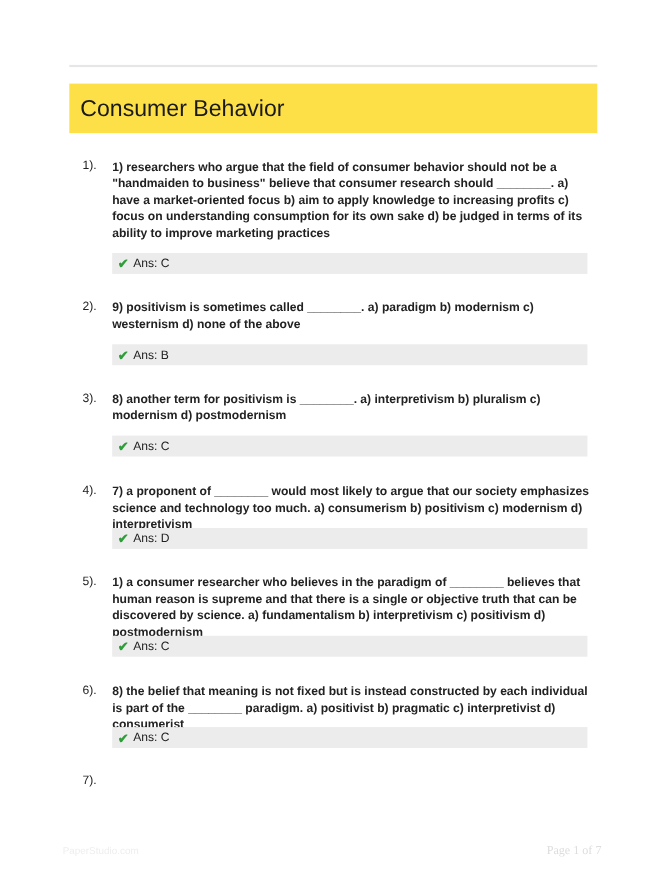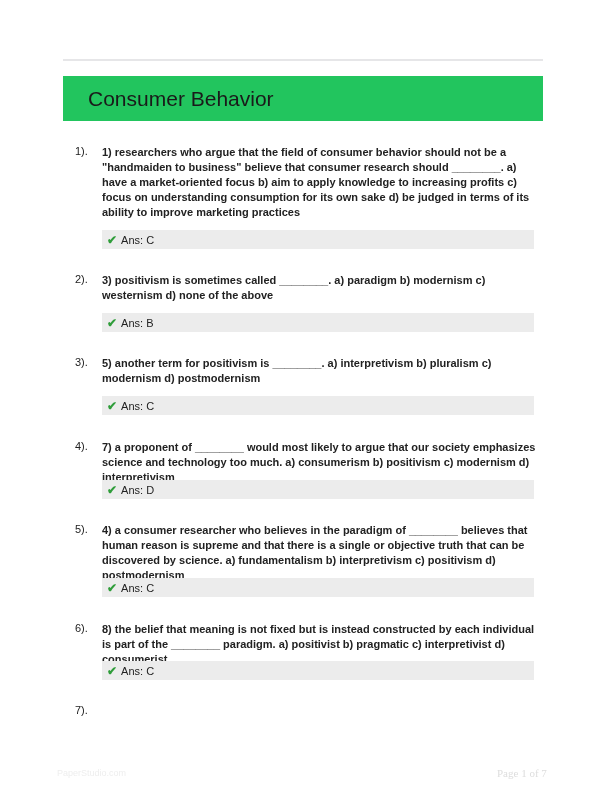--- a/index.html
+++ b/index.html
@@ -1,20 +1,20 @@
 <!DOCTYPE html>
 <html><head>
 <meta charset="utf-8">
 <style>
   html, body { margin: 0; padding: 0; background: #ffffff; }
   body { width: 606px; height: 800px; position: relative; overflow: hidden;
          font-family: "Liberation Sans", sans-serif; color: #222; }
   .top-rule { position: absolute; left: 63px; top: 59px; width: 480px; height: 2px; background: #e6e6e8; }
   .title-bar { position: absolute; left: 63px; top: 76px; width: 480px; height: 45px;
-               background: #22c55e; box-sizing: border-box; padding-left: 25px;
+               background: #fde047; box-sizing: border-box; padding-left: 10px;
                display: flex; align-items: center; }
   .title { font-size: 21px; color: #1a1a1a; font-weight: normal; margin: 0; }
   .q { position: absolute; left: 75px; width: 470px; }
   .q-num { position: absolute; left: 0; top: 0; font-size: 11px; color: #222; }
   .q-text { position: absolute; left: 27px; top: 0; width: 440px; font-size: 11px;
             line-height: 15px; color: #222; font-weight: bold; }
   .ans { position: absolute; left: 27px; width: 432px; height: 19px; background: #ececec;
          display: flex; align-items: center; box-sizing: border-box; padding-left: 5px;
          font-size: 11px; color: #222; }
   .check { color: #2f9d3a; font-size: 12px; margin-right: 4px; font-weight: bold; }
@@ -35,48 +35,48 @@
   <span class="q-num">1).</span>
   <div class="q-text">1) researchers who argue that the field of consumer behavior should not be a "handmaiden to business" believe that consumer research should ________. a) have a market-oriented focus b) aim to apply knowledge to increasing profits c) focus on understanding consumption for its own sake d) be judged in terms of its ability to improve marketing practices</div>
   <div class="ans" style="top:85px;">
     <span class="check">✔</span>
     <span>Ans: C</span>
   </div>
 </div>
 
 <div class="q" style="top:273px;">
   <span class="q-num">2).</span>
-  <div class="q-text">3) positivism is sometimes called ________. a) paradigm b) modernism c) westernism d) none of the above</div>
+  <div class="q-text">9) positivism is sometimes called ________. a) paradigm b) modernism c) westernism d) none of the above</div>
   <div class="ans" style="top:40px;">
     <span class="check">✔</span>
     <span>Ans: B</span>
   </div>
 </div>
 
 <div class="q" style="top:356px;">
   <span class="q-num">3).</span>
-  <div class="q-text">5) another term for positivism is ________. a) interpretivism b) pluralism c) modernism d) postmodernism</div>
+  <div class="q-text">8) another term for positivism is ________. a) interpretivism b) pluralism c) modernism d) postmodernism</div>
   <div class="ans" style="top:40px;">
     <span class="check">✔</span>
     <span>Ans: C</span>
   </div>
 </div>
 
 <div class="q" style="top:440px;">
   <span class="q-num">4).</span>
   <div class="q-text">7) a proponent of ________ would most likely to argue that our society emphasizes science and technology too much. a) consumerism b) positivism c) modernism d) interpretivism</div>
   <div class="ans" style="top:40px;">
     <span class="check">✔</span>
     <span>Ans: D</span>
   </div>
 </div>
 
 <div class="q" style="top:523px;">
   <span class="q-num">5).</span>
-  <div class="q-text">4) a consumer researcher who believes in the paradigm of ________ believes that human reason is supreme and that there is a single or objective truth that can be discovered by science. a) fundamentalism b) interpretivism c) positivism d) postmodernism</div>
+  <div class="q-text">1) a consumer researcher who believes in the paradigm of ________ believes that human reason is supreme and that there is a single or objective truth that can be discovered by science. a) fundamentalism b) interpretivism c) positivism d) postmodernism</div>
   <div class="ans" style="top:55px;">
     <span class="check">✔</span>
     <span>Ans: C</span>
   </div>
 </div>
 
 <div class="q" style="top:622px;">
   <span class="q-num">6).</span>
   <div class="q-text">8) the belief that meaning is not fixed but is instead constructed by each individual is part of the ________ paradigm. a) positivist b) pragmatic c) interpretivist d) consumerist</div>
   <div class="ans" style="top:39px;">

